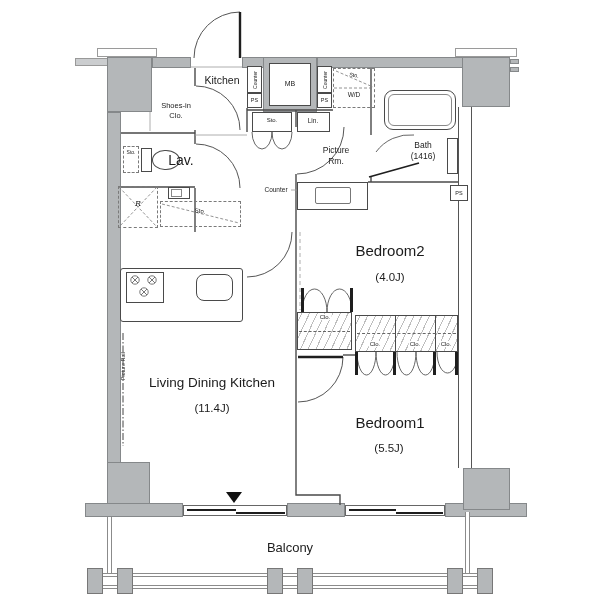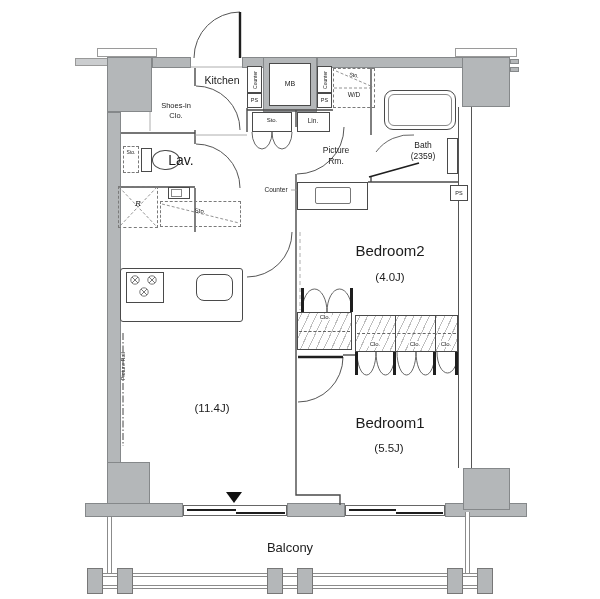--- a/index.html
+++ b/index.html
@@ -202,22 +202,23 @@
   <div class="wall" style="left:447px;top:568px;width:16px;height:26px;border-color:#777;z-index:3;"></div>
   <div class="wall" style="left:477px;top:568px;width:16px;height:26px;border-color:#777;z-index:3;"></div>
 
   <span class="lbl" style="left:222px;top:74px;font-size:10.5px;">Kitchen</span>
   <span class="lbl" style="left:176px;top:101px;font-size:7.5px;">Shoes-in
 Clo.</span>
   <span class="lbl" style="left:181px;top:151px;font-size:14px;">Lav.</span>
   <span class="lbl mid" style="left:336px;top:145px;">Picture
 Rm.</span>
   <span class="lbl mid" style="left:423px;top:140px;">Bath
-(2359)</span>
+(1416)</span>
   <span class="lbl big" style="left:390px;top:241px;">Bedroom2</span>
   <span class="lbl" style="left:390px;top:270px;font-size:11.5px;">(4.0J)</span>
+  <span class="lbl" style="left:212px;top:374px;font-size:13.5px;">Living Dining Kitchen</span>
   <span class="lbl" style="left:212px;top:401px;font-size:11.5px;">(11.4J)</span>
   <span class="lbl big" style="left:390px;top:413px;">Bedroom1</span>
   <span class="lbl" style="left:389px;top:441px;font-size:11.5px;">(5.5J)</span>
   <span class="lbl" style="left:290px;top:540px;font-size:13px;">Balcony</span>
   <span class="abs" style="left:120px;top:352px;writing-mode:vertical-rl;transform:rotate(180deg);font-size:5.5px;z-index:4;color:#333;">Picture Rail</span>
 
 </div>
 
 </body></html>

